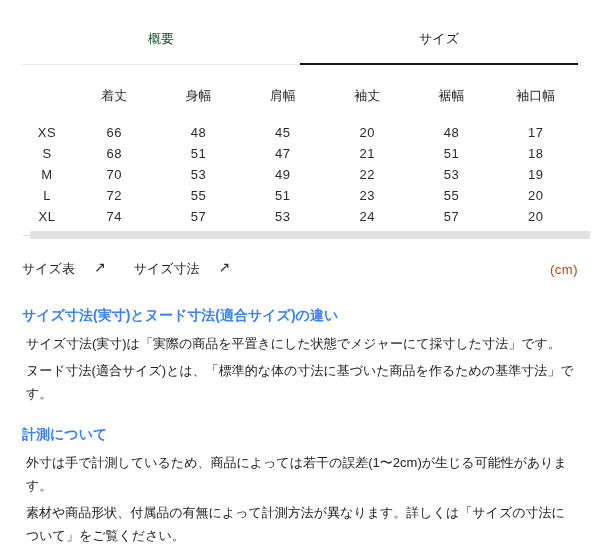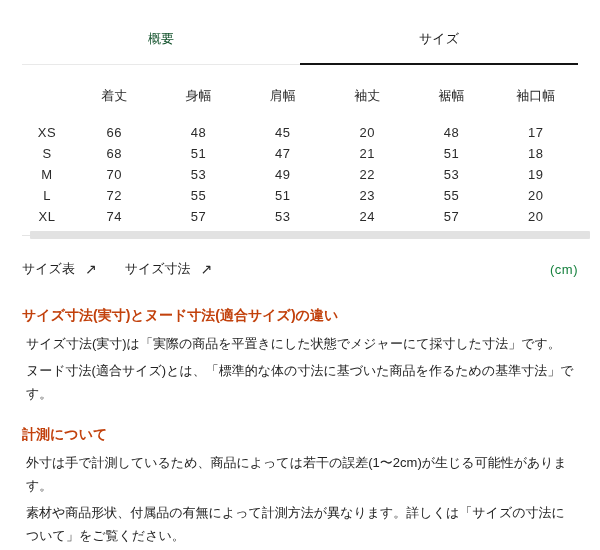--- a/index.html
+++ b/index.html
@@ -42,31 +42,31 @@
   .table-divider { border: none; border-top: 1px solid #e4e4e4; margin: 8px 10px 0 22px; }
   .h-scrollbar {
     height: 8px; background: #e2e2e2;
     margin: -5px 10px 0 30px;
     border-radius: 1px;
   }
 
   
   .links-row { display: flex; align-items: center; margin: 21px 22px 0; }
   .ext-link {
-    display: inline-flex; align-items: center; gap: 10px;
+    display: inline-flex; align-items: flex-start; gap: 19px;
     margin-right: 28px; color: #1f1f1f; cursor: pointer;
   }
   .ext-link .arrow { font-size: 14px; line-height: 1; color: #2b2b2b; }
-  .unit-label { margin-left: auto; color: #15803d; letter-spacing: 0.5px; }
+  .unit-label { margin-left: auto; color: #c2410c; letter-spacing: 0.5px; }
 
   
   .section { margin: 27px 22px 0; }
   .section.second { margin-top: 19px; }
   .section h3 {
-    margin: 0 0 7px; font-size: 14px; font-weight: bold; color: #c2410c;
+    margin: 0 0 7px; font-size: 14px; font-weight: bold; color: #3b82f6;
     line-height: 20px;
   }
   .section p { margin: 4px; font-size: 13px; line-height: 23px; color: #222; }
 </style>
 </head>
 <body>
 
 <div class="tabs">
   <div class="tab">
     <span>概要</span>

